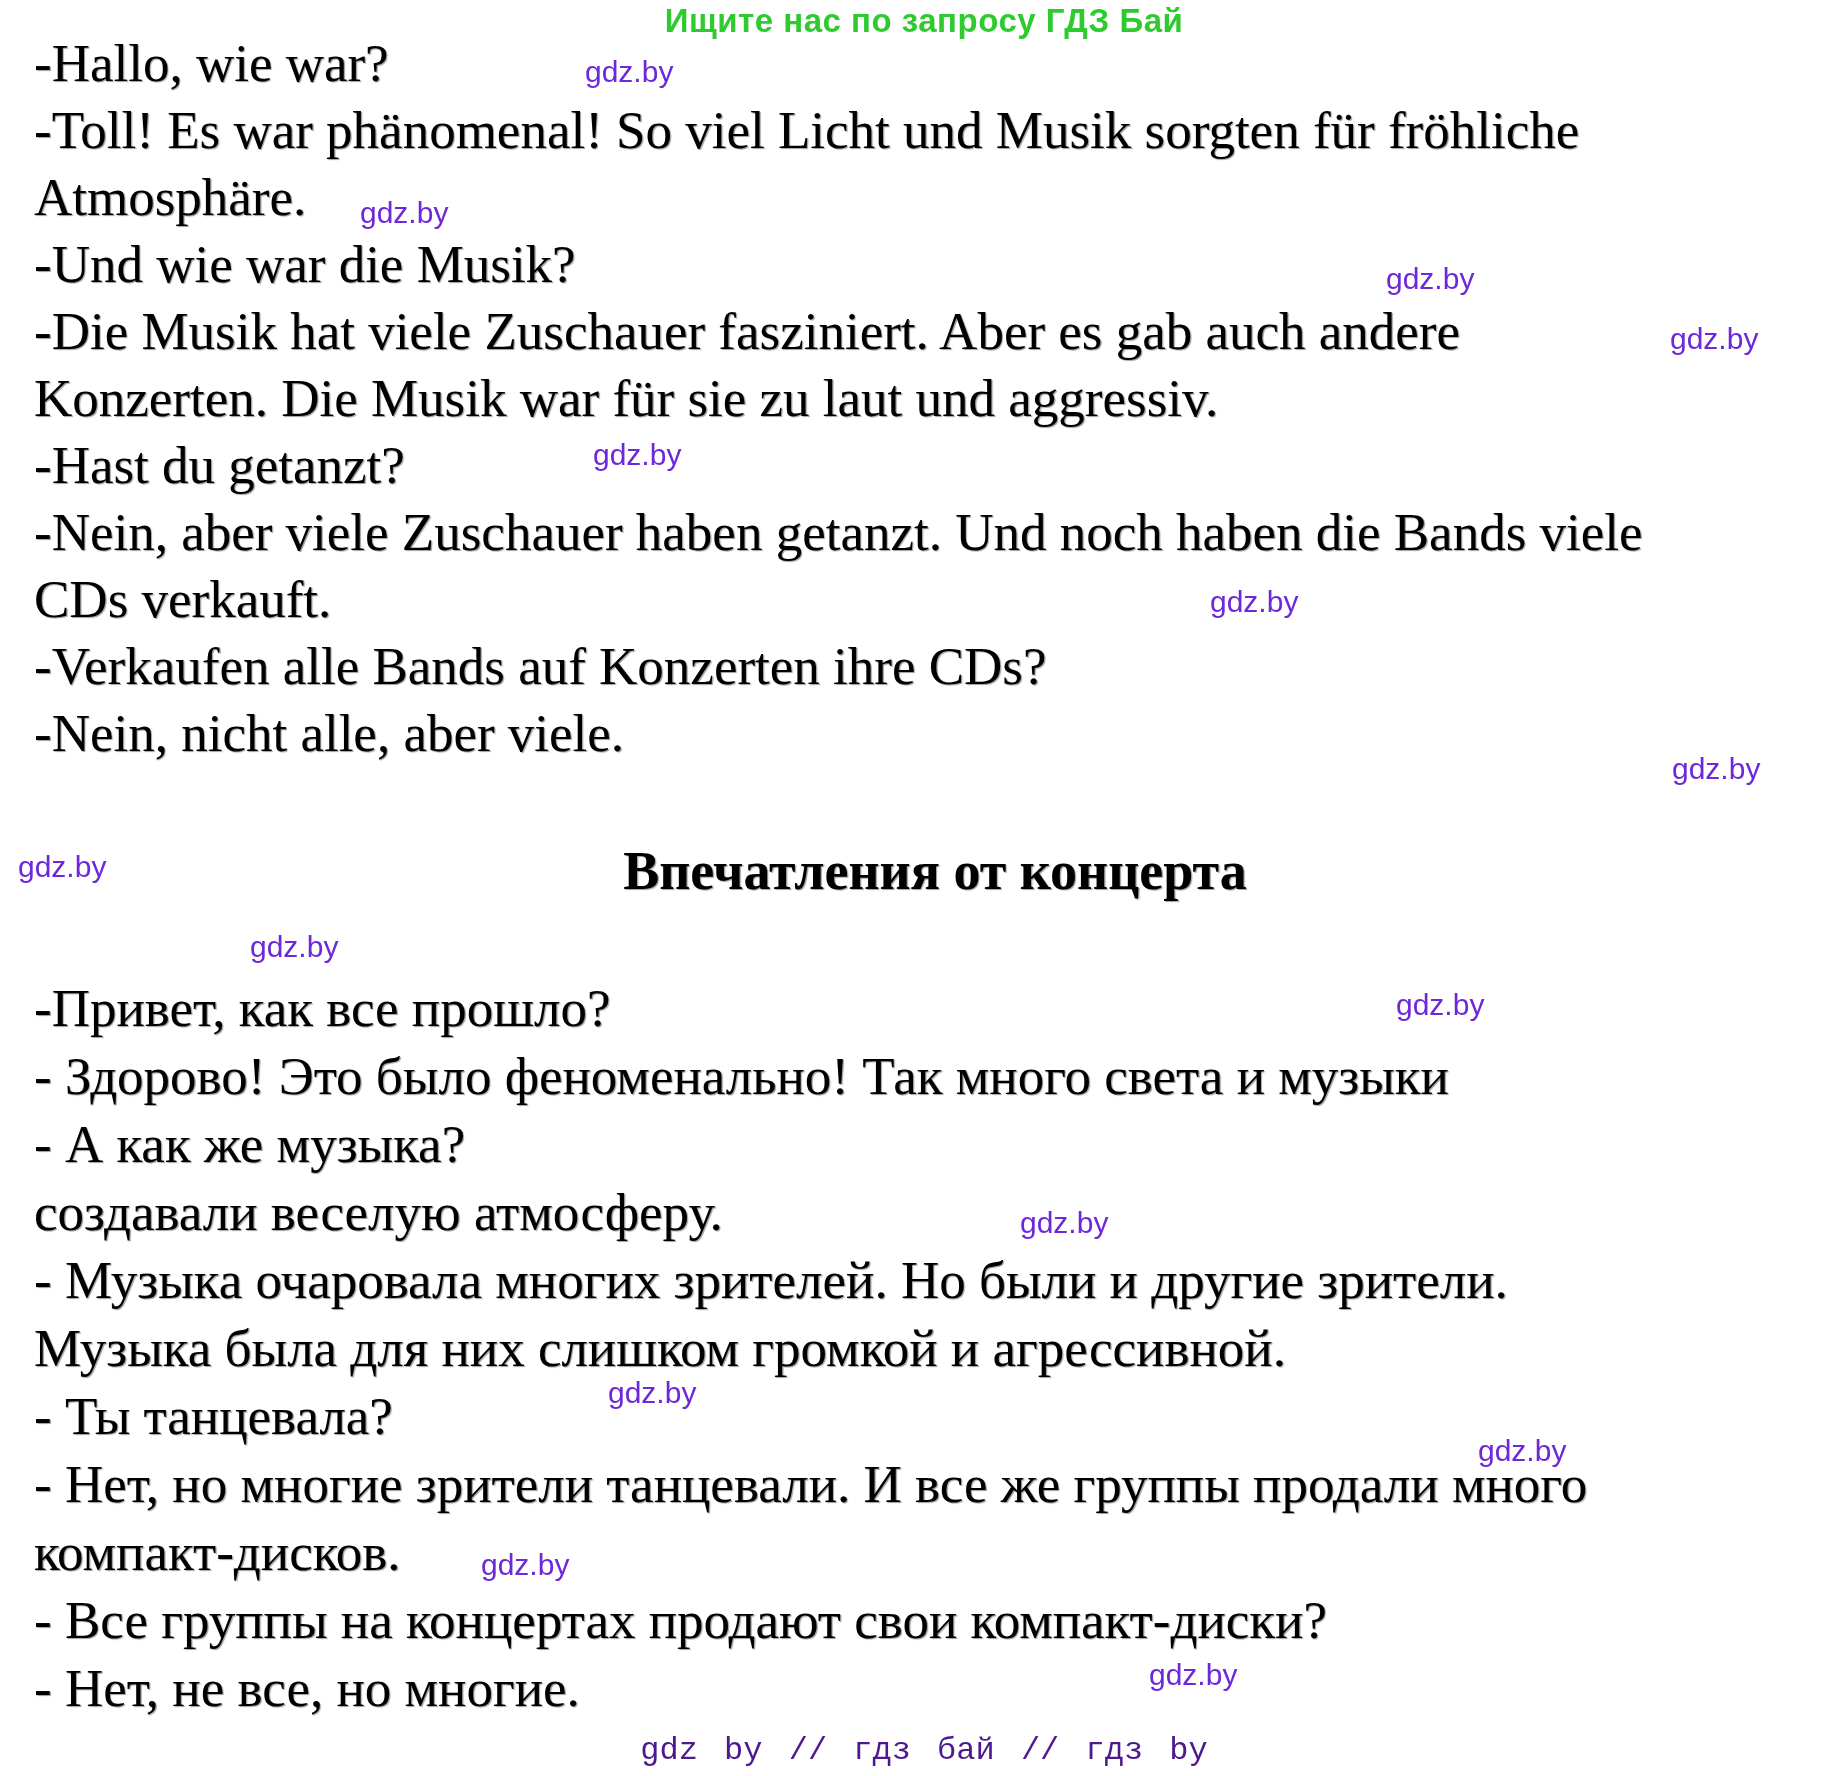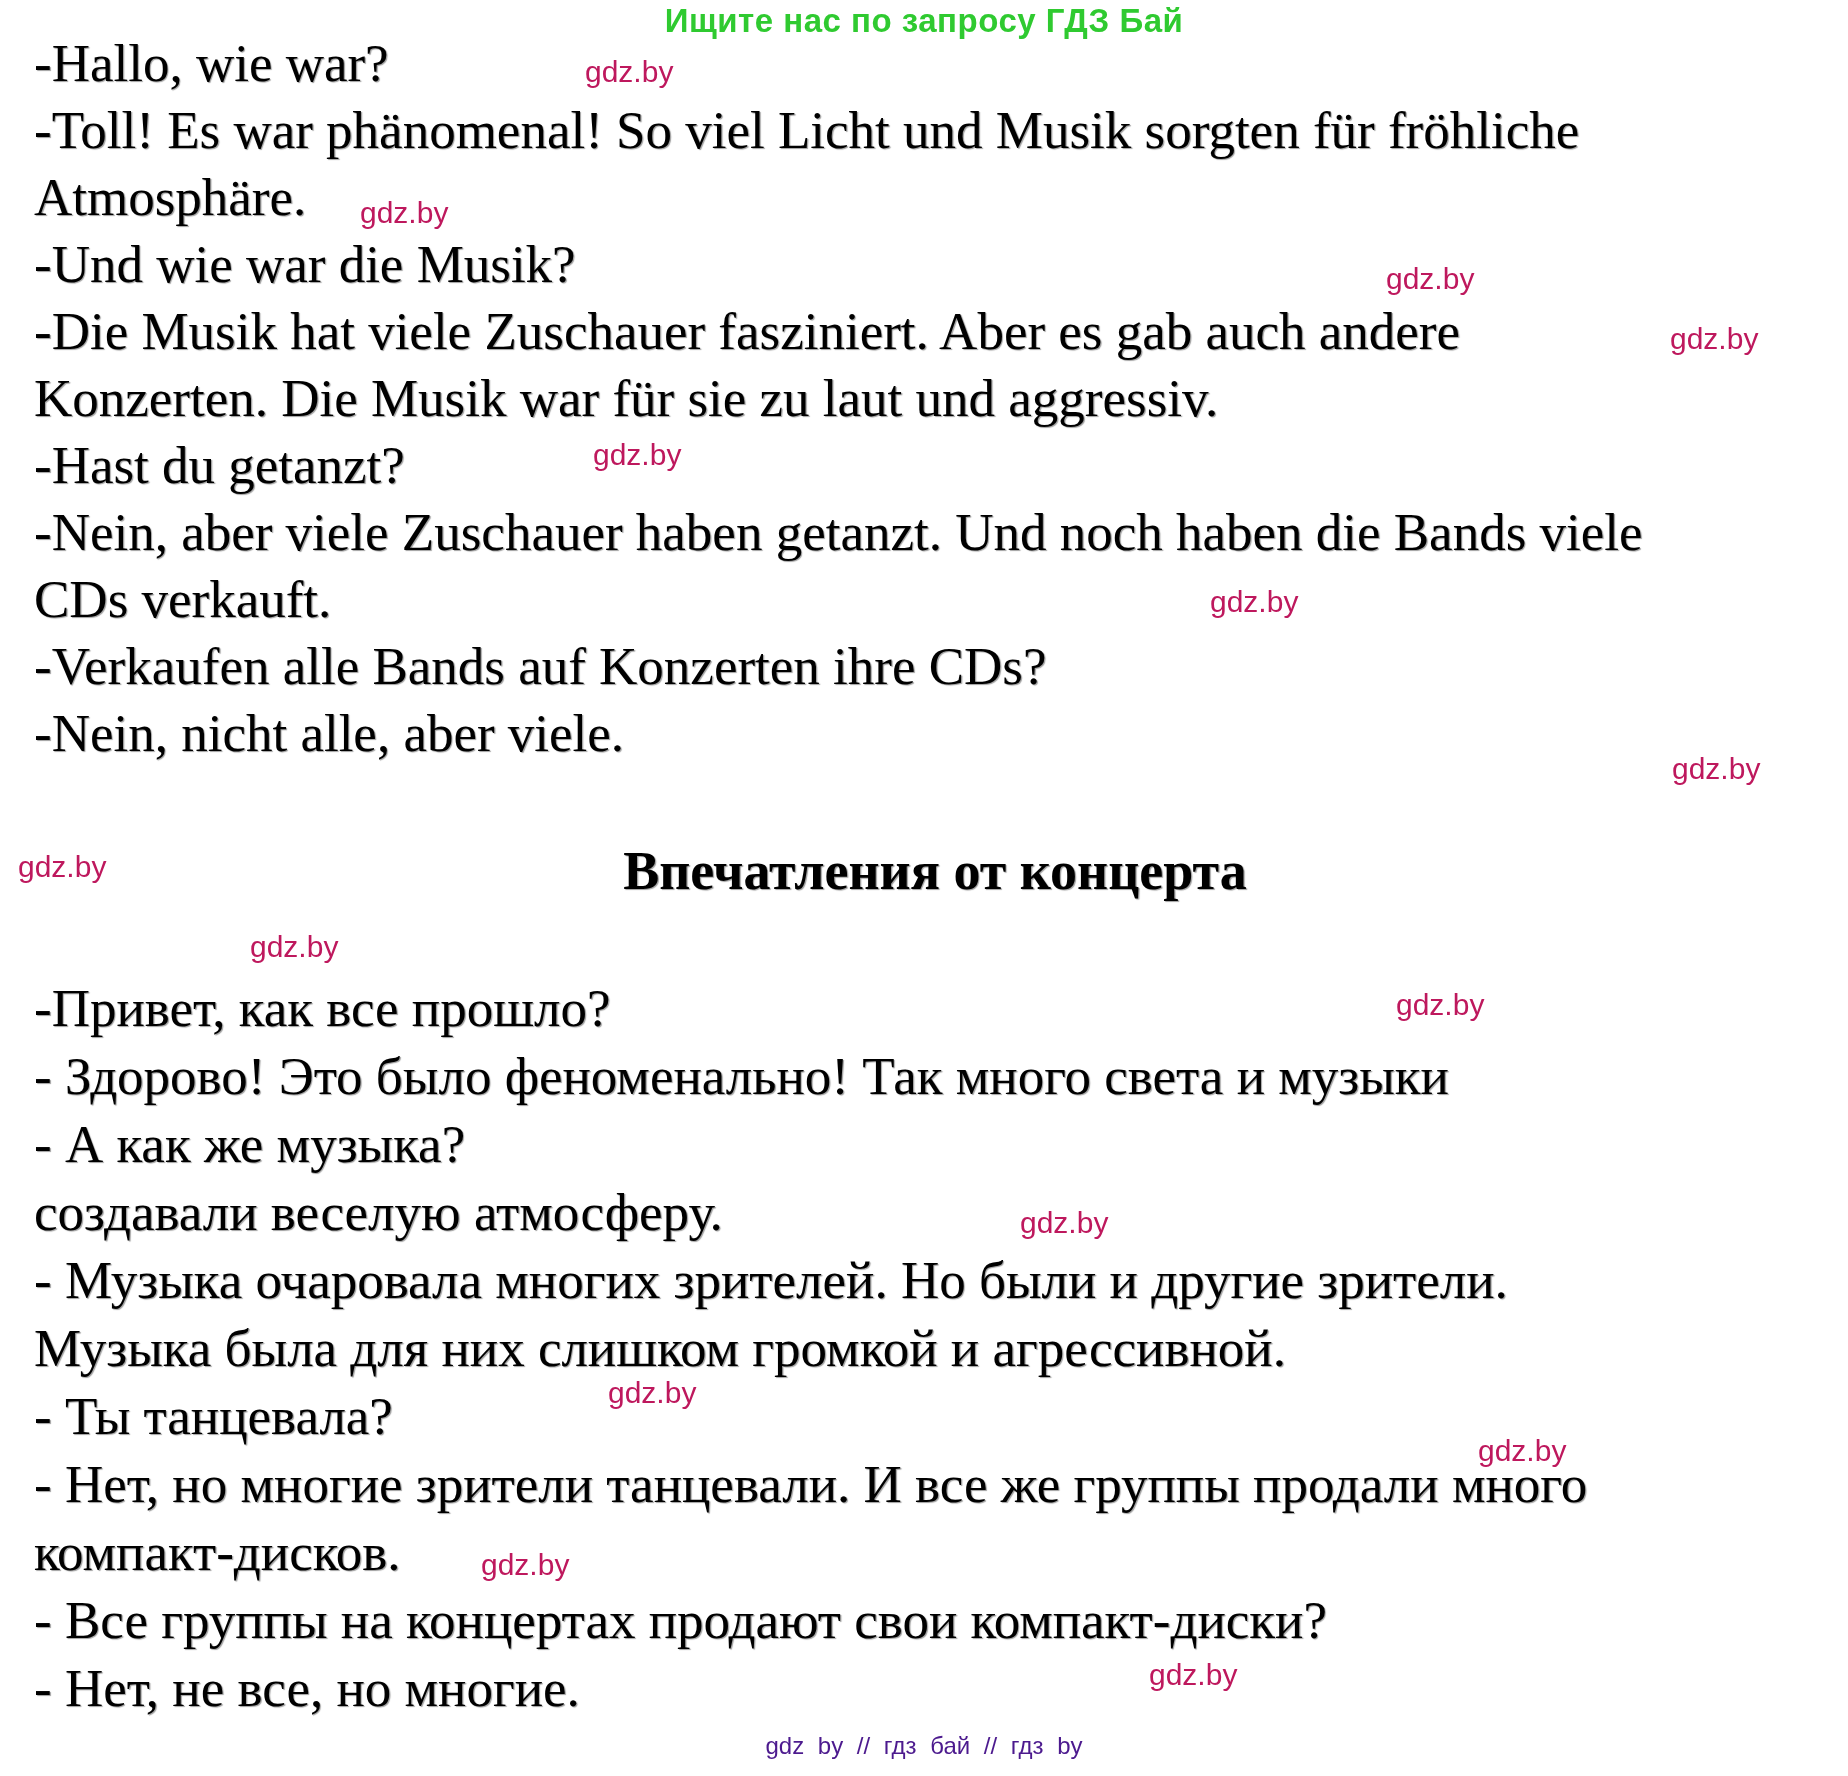--- a/index.html
+++ b/index.html
@@ -45,30 +45,30 @@
     font-size: 54px;
     line-height: 67px;
     font-weight: bold;
     text-shadow: 1.2px 1.2px 1px rgba(0,0,0,0.38);
     padding-left: 11px;
   }
   .watermark {
     position: absolute;
     font-family: "Liberation Sans", "DejaVu Sans", sans-serif;
     font-size: 30px;
-    color: #be185d;
+    color: #6d28d9;
     white-space: pre;
   }
   .footer {
     position: absolute;
     top: 1732px; left: 0;
     width: 100%;
     text-align: center;
-    font-family: Liberation Sans, sans-serif;
-    font-size: 24px;
+    font-family: Liberation Mono, monospace;
+    font-size: 32px;
     color: #4c1a8e;
     word-spacing: 7px;
   }
 </style>
 </head>
 <body>
 
 <div class="page">
 
   <div class="promo">Ищите нас по запросу ГДЗ Бай</div>

